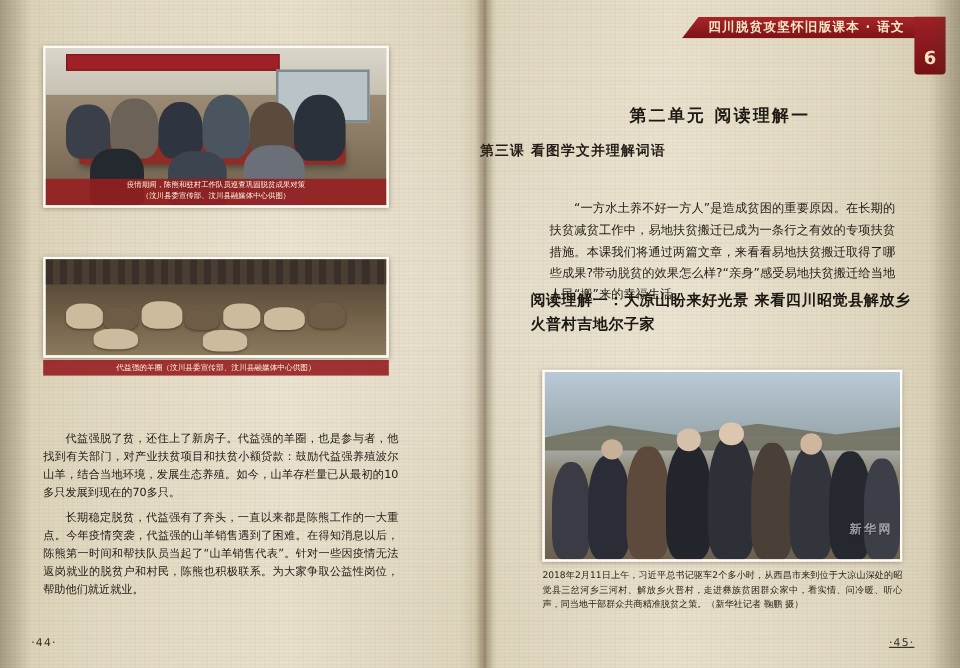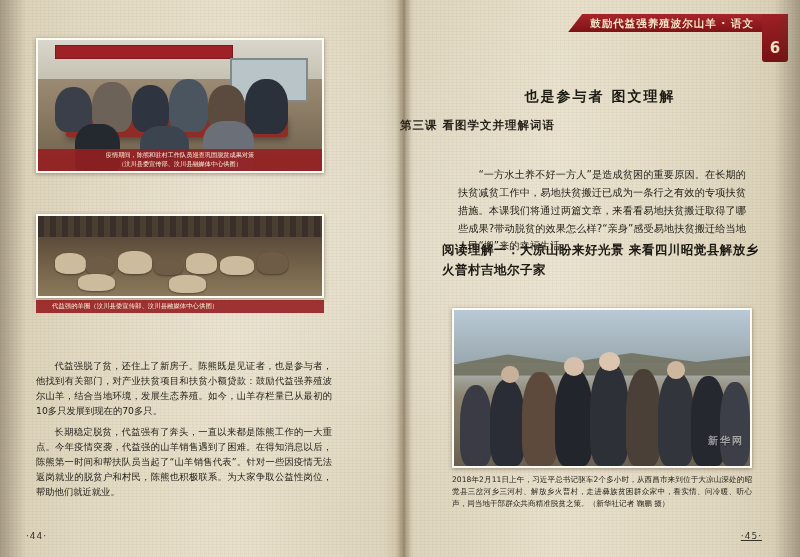--- a/index.html
+++ b/index.html
@@ -168,20 +168,21 @@
     bottom: 0;
     text-align: center;
   }
   .caption-under {
     position: absolute;
     background: rgba(150, 30, 32, 0.9);
     color: #fdf3dd;
     font-size: 6.4px;
     line-height: 1.4;
     padding: 2px 16px;
+    text-align: center;
     box-sizing: border-box;
   }
   .lead-title {
     position: absolute;
     left: 36px;
     top: 316px;
     width: 292px;
     font-size: 11.5px;
     font-weight: bold;
     line-height: 1.55;
@@ -335,29 +336,29 @@
         <div class="goat" style="left:64%;top:50%;width:12%;height:24%;"></div>
         <div class="goat dark" style="left:77%;top:45%;width:11%;height:27%;"></div>
         <div class="goat" style="left:14%;top:72%;width:13%;height:22%;"></div>
         <div class="goat" style="left:46%;top:74%;width:13%;height:22%;"></div>
       </div>
     </div>
     <div class="caption-under" style="left:36px; top:300px; width:288px;">代益强的羊圈（汶川县委宣传部、汶川县融媒体中心供图）</div>
 
 
     <div class="body-col">
-      <p>代益强脱了贫，还住上了新房子。陈熊既是见证者，也是参与者，他找到有关部门，对产业扶贫项目和扶贫小额贷款：鼓励代益强养殖波尔山羊，结合当地环境，发展生态养殖。如今，山羊存栏量已从最初的10多只发展到现在的70多只。</p>
+      <p>代益强脱了贫，还住上了新房子。代益强的羊圈，也是参与者，他找到有关部门，对产业扶贫项目和扶贫小额贷款：鼓励代益强养殖波尔山羊，结合当地环境，发展生态养殖。如今，山羊存栏量已从最初的10多只发展到现在的70多只。</p>
       <p>长期稳定脱贫，代益强有了奔头，一直以来都是陈熊工作的一大重点。今年疫情突袭，代益强的山羊销售遇到了困难。在得知消息以后，陈熊第一时间和帮扶队员当起了“山羊销售代表”。针对一些因疫情无法返岗就业的脱贫户和村民，陈熊也积极联系。为大家争取公益性岗位，帮助他们就近就业。</p>
     </div>
 
     <div class="folio-left">·44·</div>
   </div>
 
   <div class="right-page">
-    <div class="unit-title">也是参与者  图文理解</div>
+    <div class="unit-title">第二单元  阅读理解一</div>
     <div class="lesson-title">第三课  看图学文并理解词语</div>
     <div class="intro">
       <p>“一方水土养不好一方人”是造成贫困的重要原因。在长期的扶贫减贫工作中，易地扶贫搬迁已成为一条行之有效的专项扶贫措施。本课我们将通过两篇文章，来看看易地扶贫搬迁取得了哪些成果?带动脱贫的效果怎么样?“亲身”感受易地扶贫搬迁给当地人民“搬”来的幸福生活。</p>
     </div>
     <div class="read-head">阅读理解一：大凉山盼来好光景  来看四川昭觉县解放乡火普村吉地尔子家</div>
   </div>
 
   <div class="photo photo-3">
     <div class="photo-img rt-bg">
       <div class="rt-sky"></div>
@@ -375,20 +376,20 @@
       <div class="crowd" style="left:49%;top:27%;width:7%;height:12%;background:#dcc6b0;border-radius:50%;"></div>
       <div class="crowd" style="left:16%;top:36%;width:6%;height:11%;background:#c9b199;border-radius:50%;"></div>
       <div class="crowd" style="left:72%;top:33%;width:6%;height:11%;background:#cfb69e;border-radius:50%;"></div>
       <div class="watermark">新华网</div>
     </div>
   </div>
   <div class="rt-caption">2018年2月11日上午，习近平总书记驱车2个多小时，从西昌市来到位于大凉山深处的昭觉县三岔河乡三河村、解放乡火普村，走进彝族贫困群众家中，看实情、问冷暖、听心声，同当地干部群众共商精准脱贫之策。（新华社记者 鞠鹏 摄）</div>
   <div class="folio-right">·45·</div>
 
   <div class="banner">
-    <div class="banner-bar">鼓励代益强养殖波尔山羊 · 语文</div>
+    <div class="banner-bar">四川脱贫攻坚怀旧版课本 · 语文</div>
   </div>
   <div class="page-tab">6</div>
 
   <div class="gutter"></div>
   <div class="edge-shadow-left"></div>
   <div class="edge-shadow-right"></div>
 </div>
 
 </body></html>

